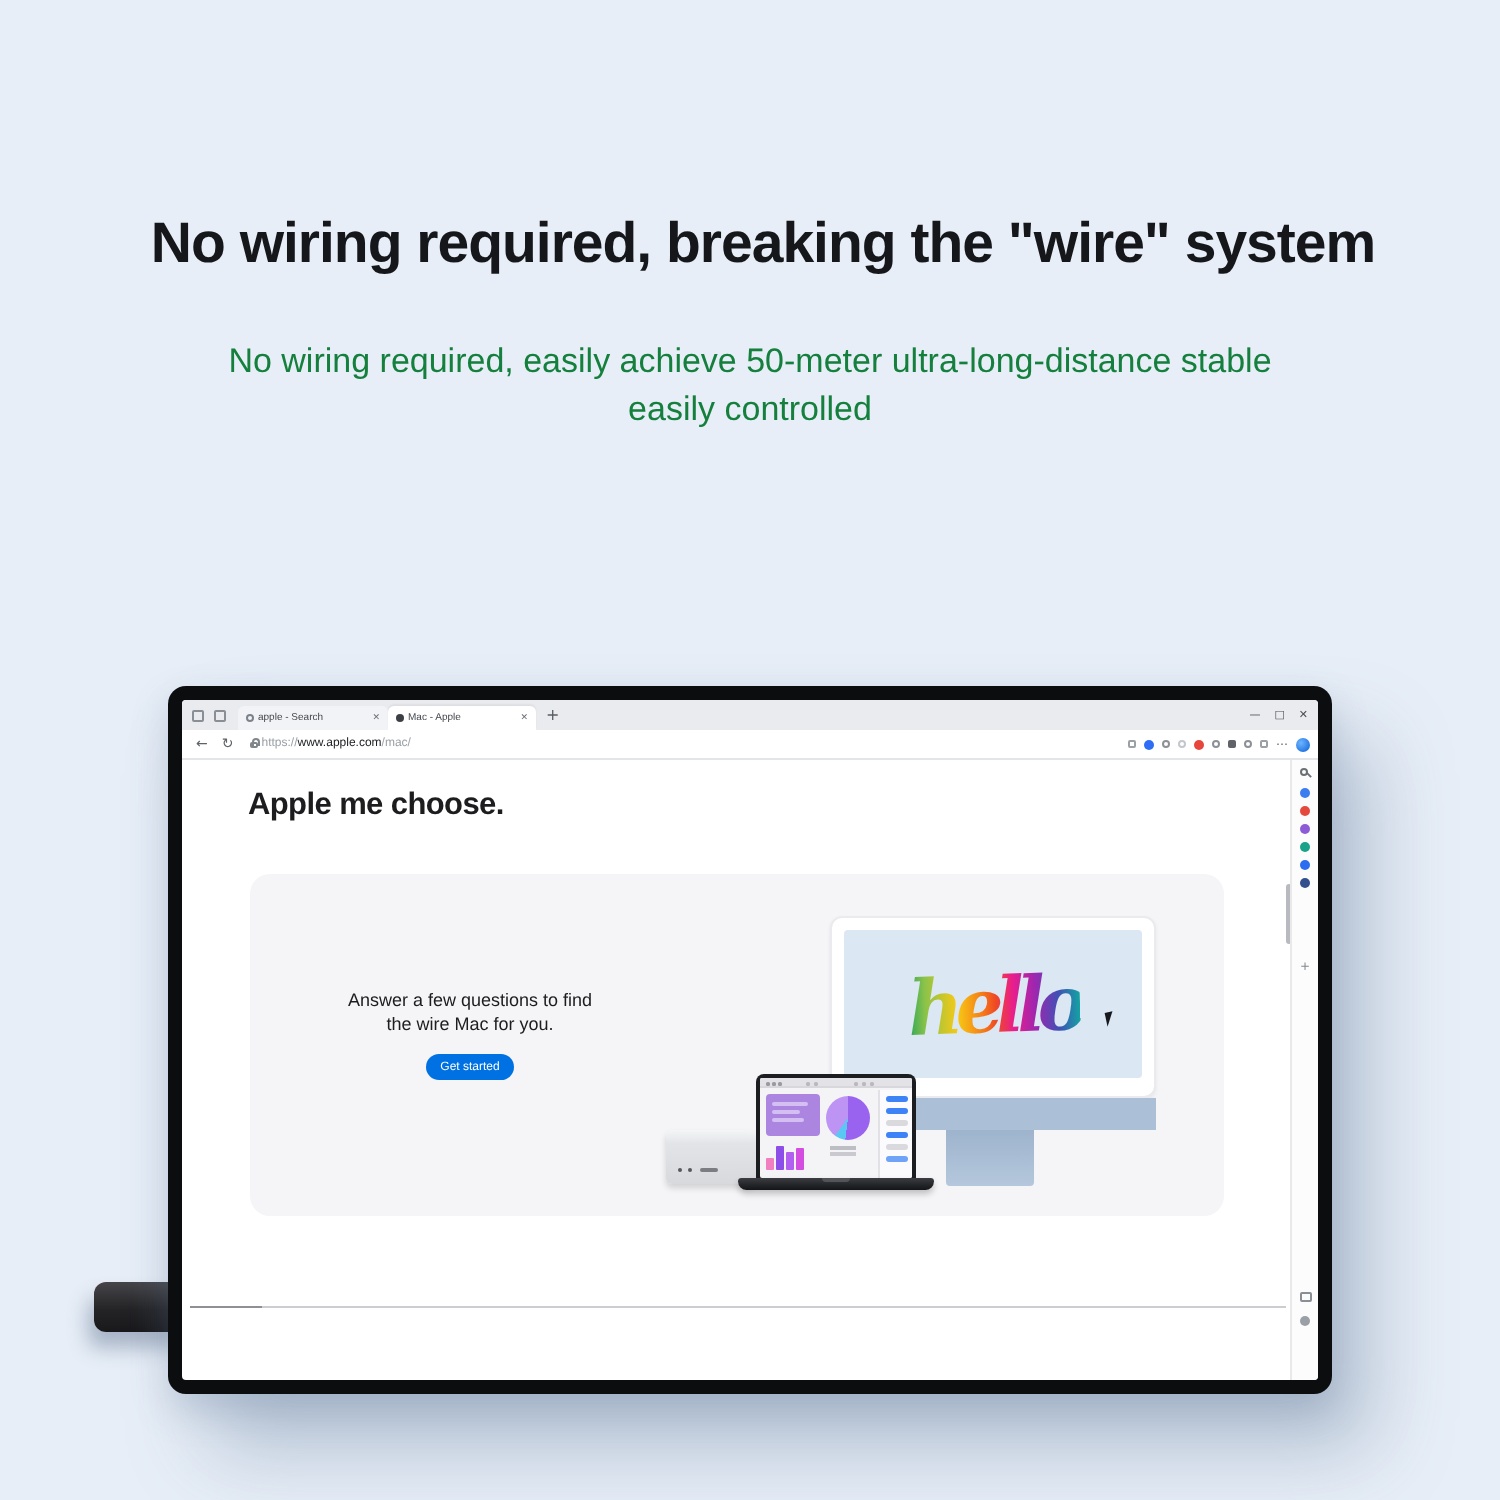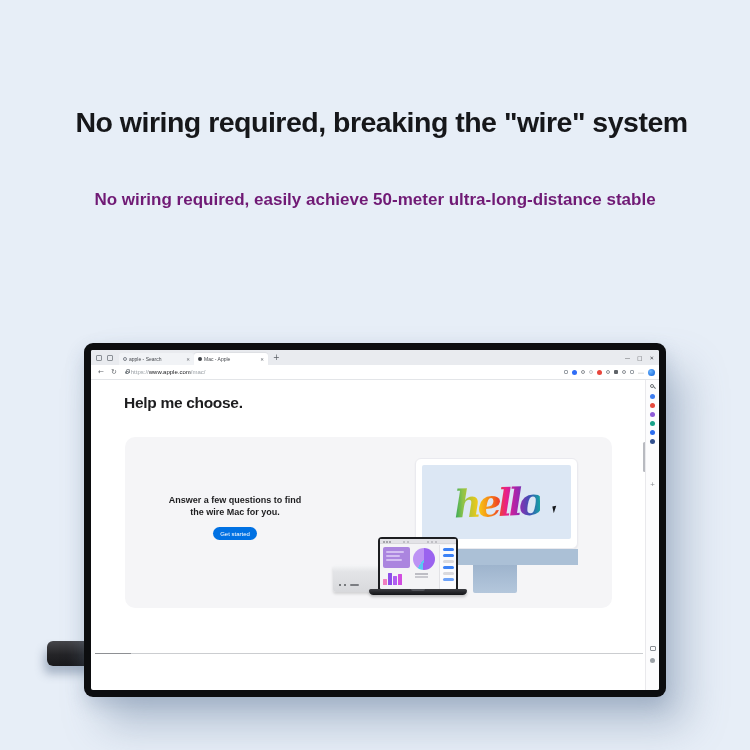--- a/index.html
+++ b/index.html
@@ -4,22 +4,22 @@
 <style>
   * { margin:0; padding:0; box-sizing:border-box; }
   html,body { width:750px; height:750px; }
   body { font-family:"Liberation Sans", sans-serif; overflow:hidden; }
   .stage { position:relative; width:750px; height:750px; background:#e7eef7; overflow:hidden; }
 
   
   .title { position:absolute; top:80px; left:13px; right:0; text-align:center;
            font-weight:700; font-size:28.5px; line-height:37px; letter-spacing:-0.5px; color:#16171a;margin-top:24px; }
   .title span { display:block; }
-  .subtitle { position:absolute; top:188px; left:0; right:0; text-align:center;
-              font-size:17px; line-height:23.5px; color:#701a75;font-weight:bold; }
+  .subtitle { position:absolute; top:169px; left:0; right:0; text-align:center;
+              font-size:17px; line-height:23.5px; color:#15803d; }
   .subtitle span { display:block; }
 
   
   .monitor { position:absolute; left:84px; top:343px; width:582px; height:354px;
              background:#0c0d0f; border-radius:9px; padding:7px;
              box-shadow: 20px 28px 40px rgba(96,120,152,0.38), 0 8px 18px rgba(96,120,152,0.25);
              z-index:2; }
   .screen { position:relative; width:568px; height:340px; background:#ffffff; border-radius:2px; overflow:hidden; }
 
   .dongle { position:absolute; left:47px; top:641px; width:46px; height:25px;
@@ -75,21 +75,21 @@
   .s-b1 { position:absolute; left:4px; top:266px; width:6px; height:5px; border:1px solid #8a8f95; border-radius:1px; }
   .s-b2 { position:absolute; left:4px; top:278px; width:5px; height:5px; border-radius:50%; background:#9aa0a6; }
   .pg-scrollbar { position:absolute; right:13px; top:92px; width:3px; height:30px; background:#b8bac0; border-radius:2px; }
 
   
   .page-heading { position:absolute; left:33px; top:44px; font-size:15.5px; font-weight:700;
                   letter-spacing:-0.3px; color:#1d1d1f; }
   .card { position:absolute; left:34px; top:87px; width:487px; height:171px;
           background:#f5f5f7; border-radius:10px; }
   .promo { position:absolute; left:25px; top:58px; width:170px; text-align:center; }
-  .promo-line { font-size:9px; font-weight:700; color:#1d1d1f; line-height:11.5px;text-align:center; }
+  .promo-line { font-size:9px; font-weight:400; color:#1d1d1f; line-height:11.5px;text-align:center; }
   .get-started { display:inline-block; margin-top:9px; color:#fff; font-size:6px;
                  padding:3.5px 7px; border-radius:9px; }
 
   
   .imac-frame { position:absolute; left:290px; top:21px; width:163px; height:91px; background:#fff;
                 border:1px solid #eaeaef; border-radius:6px; box-shadow:0 1px 2px rgba(0,0,0,0.06); z-index:1; }
   .imac-display { position:absolute; left:6px; top:6px; right:6px; bottom:9px; background:#dce7f4;
                   border-radius:2px; display:flex; align-items:center; justify-content:center; overflow:hidden; }
   .hello { font-family:"DejaVu Serif",serif; font-style:italic; font-weight:bold; font-size:38px;
            letter-spacing:-4px; transform:rotate(-2deg); padding-left:2px;
@@ -137,20 +137,21 @@
 </head>
 <body>
 
 <div class="stage">
 
   <div class="title">
     <span>No wiring required, breaking the "wire" system</span>
   </div>
   <div class="subtitle">
     <span>No wiring required, easily achieve 50-meter ultra-long-distance stable</span>
+    <span>easily controlled</span>
   </div>
 
   <div class="dongle"></div>
 
   <div class="monitor">
     <div class="screen">
 
       <div class="tabbar">
         <div class="tb-ic"></div>
         <div class="tb-ic"></div>
@@ -185,21 +186,21 @@
           <span class="ni dot-red"></span>
           <span class="ni ring"></span>
           <span class="ni sq"></span>
           <span class="ni ring"></span>
           <span class="ni box"></span>
           <span class="more-glyph">⋯</span>
           <span class="avatar"></span>
         </div>
       </div>
 
-      <div class="page-heading">Help me choose.</div>
+      <div class="page-heading">Apple me choose.</div>
 
       <div class="card">
         <div class="promo">
           <div class="promo-line">Answer a few questions to find</div>
           <div class="promo-line">the wire Mac for you.</div>
           <span class="get-started" style="background: rgb(0, 113, 227);">Get started</span>
         </div>
 
         <div class="imac-frame">
           <div class="imac-display">

